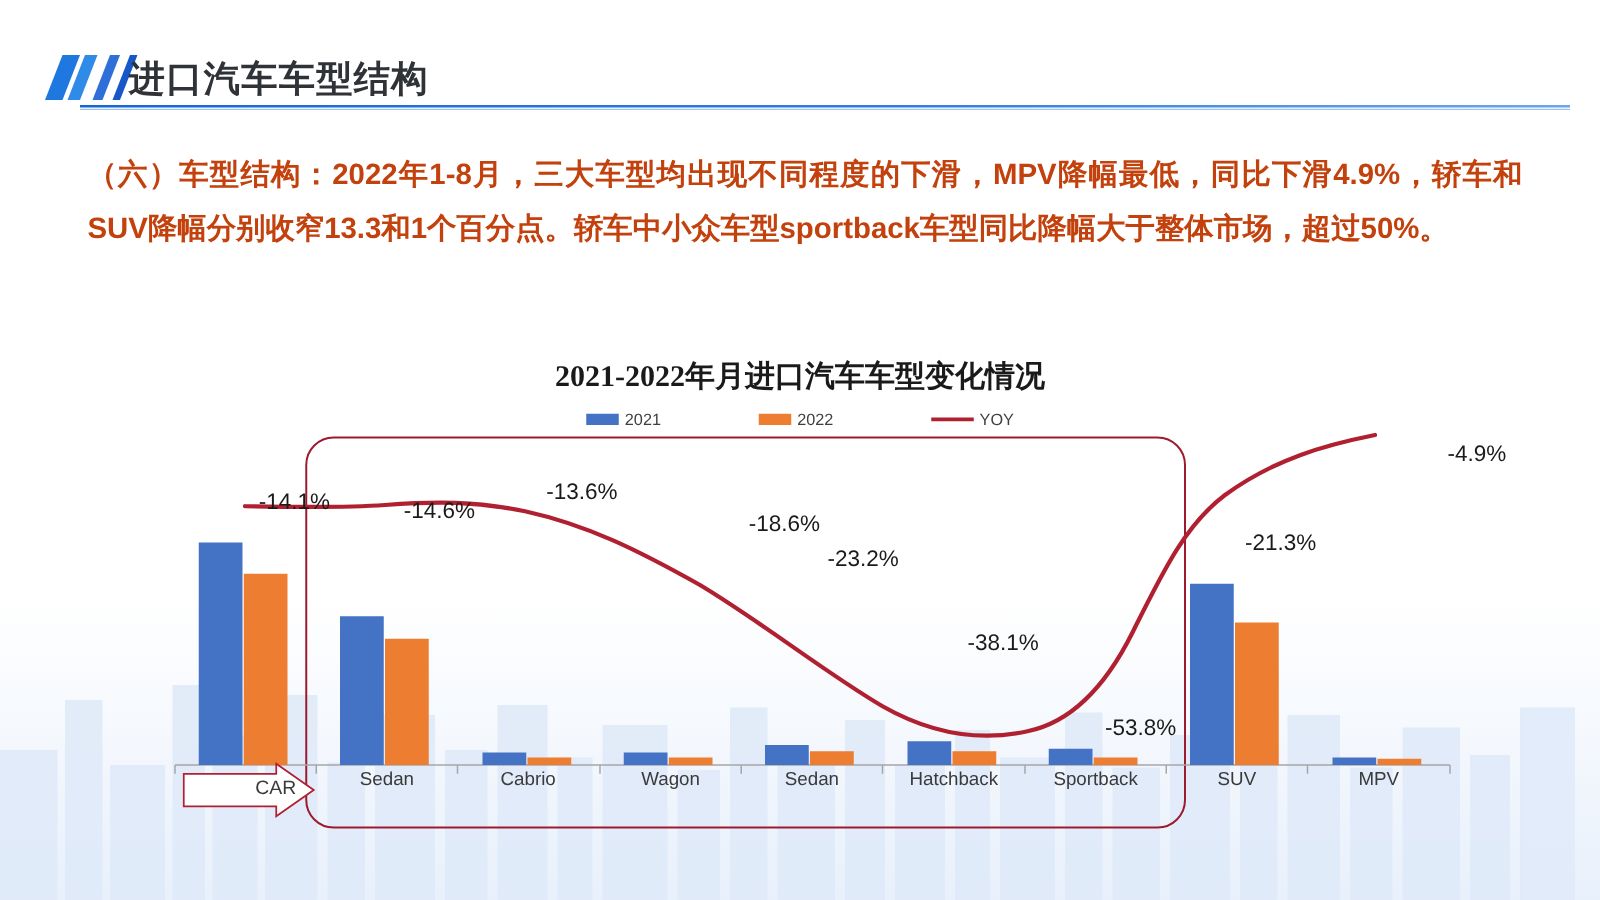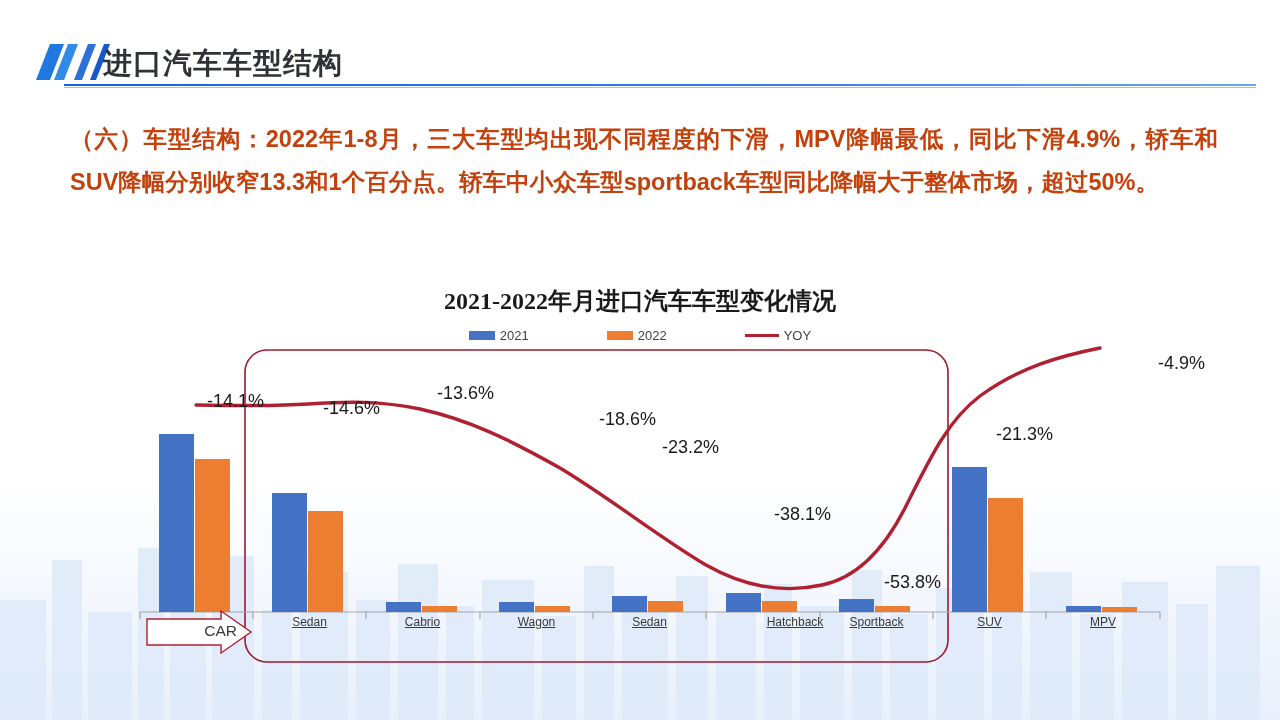--- a/index.html
+++ b/index.html
@@ -49,21 +49,21 @@
   .legend-label{font-size:13px;color:#3f3f3f;}
 
   
   #plot{position:absolute;left:0;top:0;width:1280px;height:420px;}
   #plot-svg{position:absolute;left:0;top:0;}
 
   
   #xlabels{position:absolute;left:0;top:345px;width:1280px;height:32px;}
   .xlabel{
     position:absolute;top:0;text-align:center;
-    font-size:12px;color:#3a3a3a;white-space:nowrap;text-decoration:underline;
+    font-size:15px;color:#3a3a3a;white-space:nowrap;
   }
 
   
   #car-callout{position:absolute;left:145px;top:339px;width:108px;height:46px;}
   #car-callout-label{
     position:absolute;left:145px;top:352px;width:92px;text-align:right;
     font-size:15.5px;color:#3a3a3a;
   }
 
   
@@ -220,19 +220,19 @@
     <svg id="car-callout" viewBox="0 0 108 46">
       <polygon points="2,10 76,10 76,2 106,23 76,44 76,36 2,36" fill="#ffffff" stroke="#b02030" stroke-width="1.4"></polygon>
     </svg>
     <div id="car-callout-label">CAR</div>
 
     <div id="xlabels">
       <div class="xlabel" style="left:253px;width:113px;">Sedan</div>
       <div class="xlabel" style="left:366px;width:113px;">Cabrio</div>
       <div class="xlabel" style="left:480px;width:113px;">Wagon</div>
       <div class="xlabel" style="left:593px;width:113px;">Sedan</div>
-      <div class="xlabel" style="left:738px;width:114px;">Hatchback</div>
+      <div class="xlabel" style="left:706px;width:114px;">Hatchback</div>
       <div class="xlabel" style="left:820px;width:113px;">Sportback</div>
       <div class="xlabel" style="left:933px;width:113px;">SUV</div>
       <div class="xlabel" style="left:1046px;width:114px;">MPV</div>
     </div>
   </div>
 </div>
 
 </body></html>

